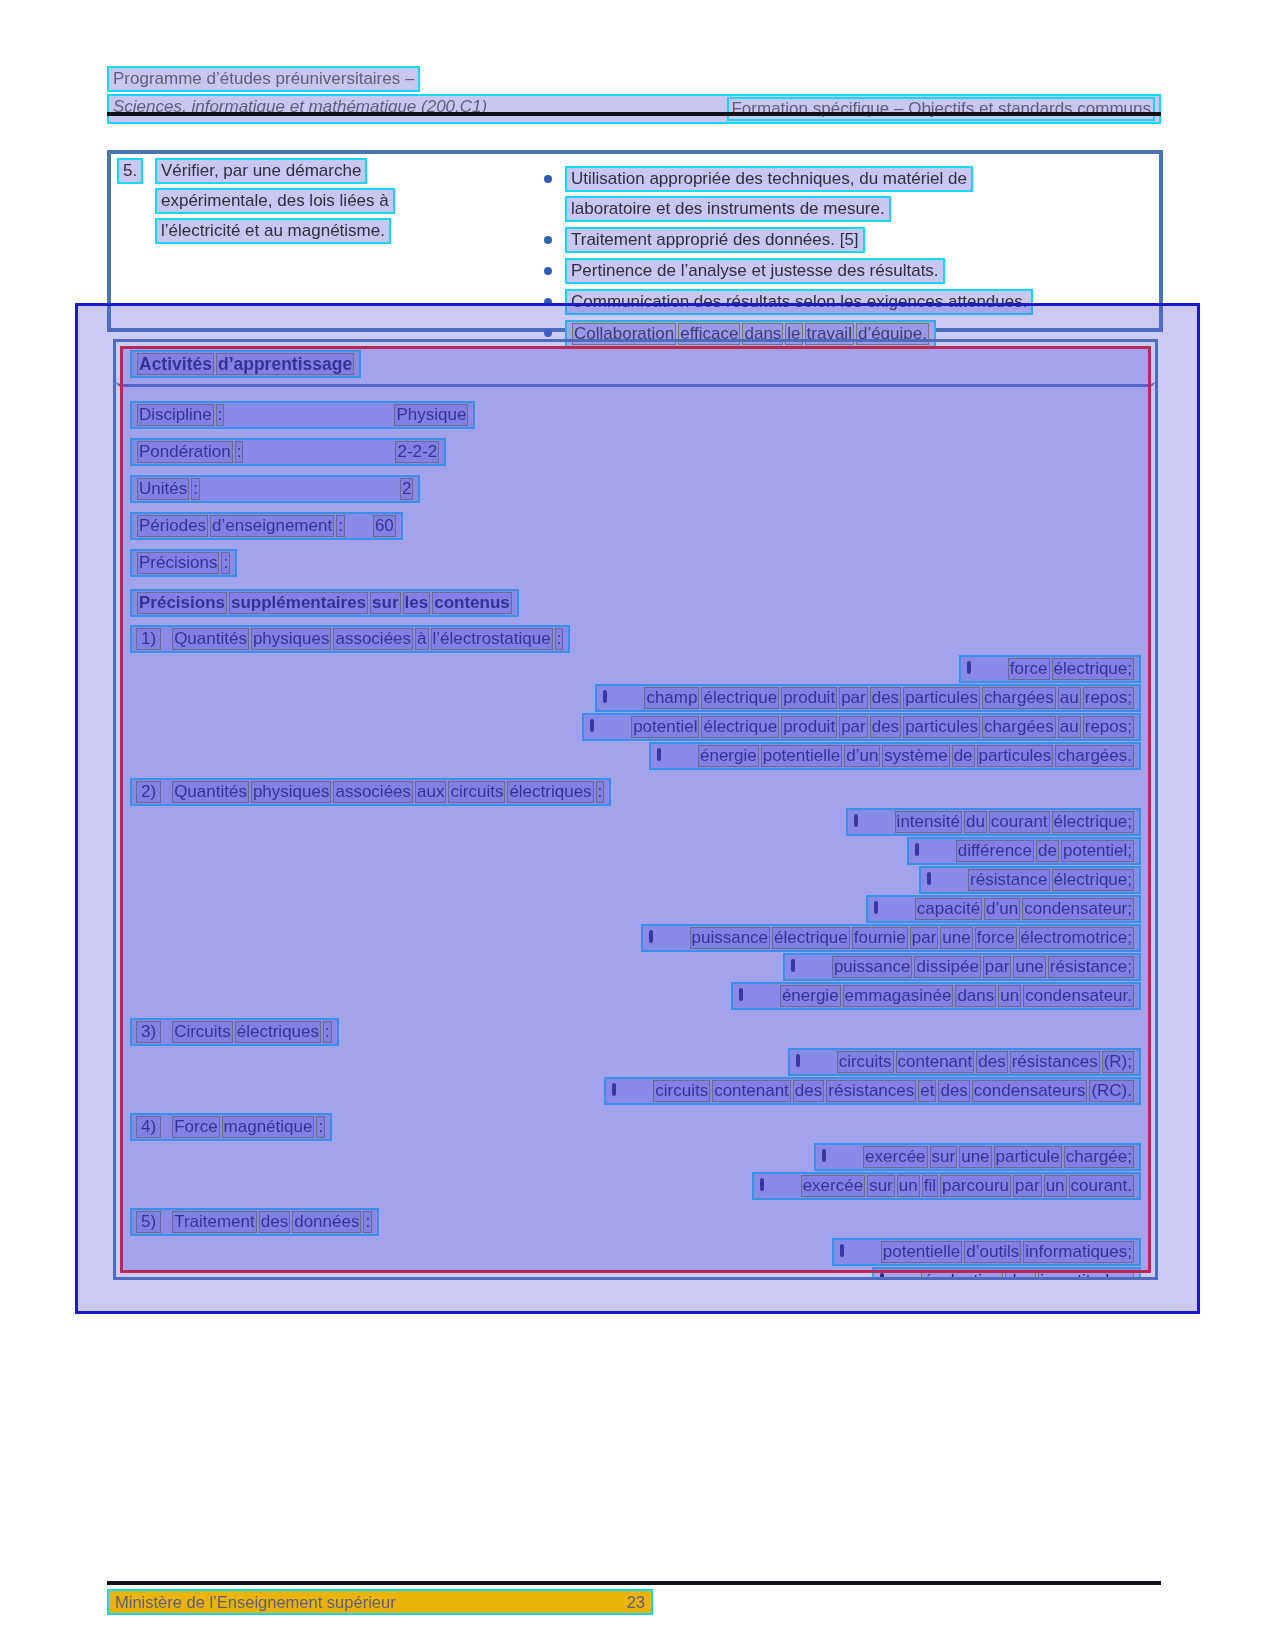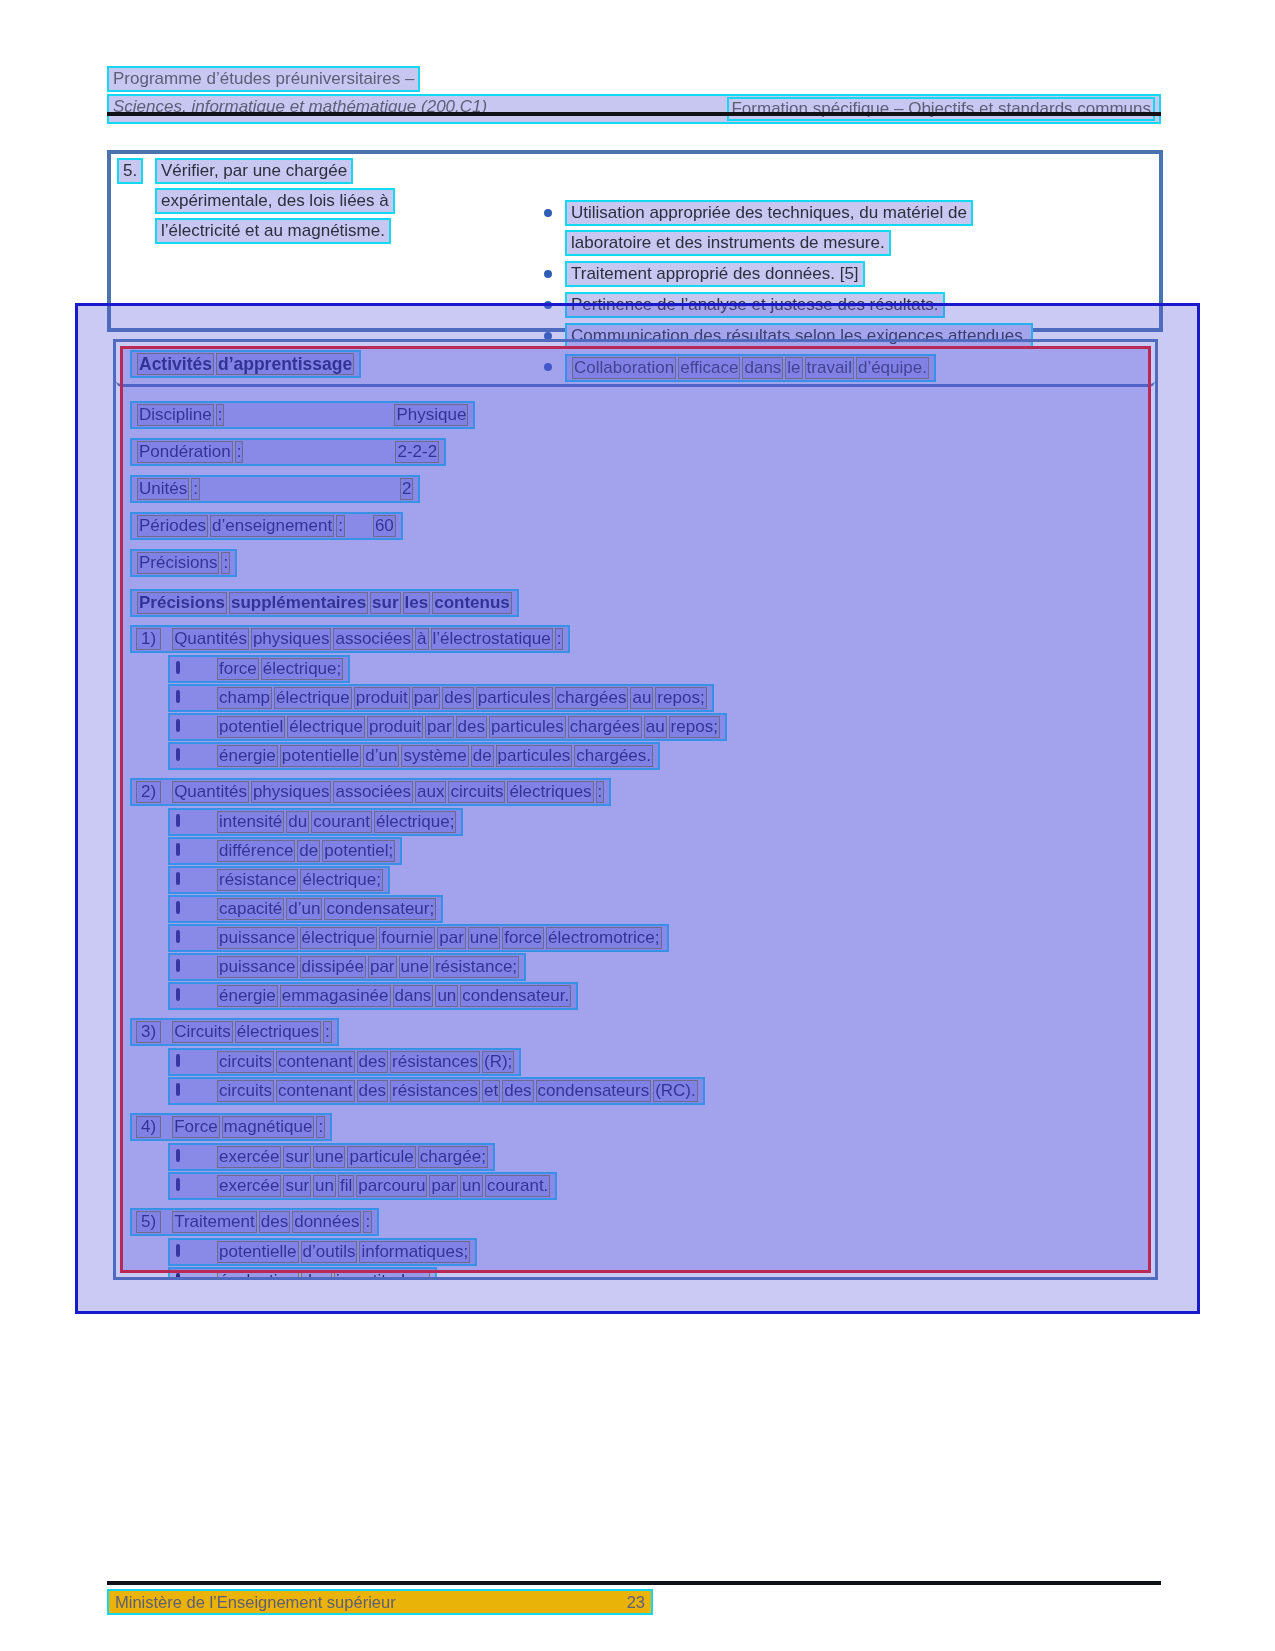--- a/index.html
+++ b/index.html
@@ -31,21 +31,21 @@
   .rule.top { top:112px; }
   .rule.bottom { top:1581px; }
 
   
   .obj {
     position:absolute; left:107px; top:150px; width:1056px; height:182px;
     border:4px solid #4a74b0; display:flex; color:#2c2f3e;
   }
   .obj .cell-l { width:420px; padding:4px 0 0 6px; display:grid; grid-template-columns:38px auto; row-gap:4px; align-content:start; justify-items:start; }
   .obj .cell-l .stmt { grid-column:2; }
-  .obj .cell-r { flex:1; padding-top:4px;margin-top:42px; }
+  .obj .cell-r { flex:1; padding-top:12px; }
   .crit { display:flex; margin-bottom:5px; }
   .crit .bcol { width:34px; display:flex; justify-content:center; padding-top:9px; }
   .bdot { width:8px; height:8px; border-radius:50%; background:#2f5fb4; }
   .crit .lines { display:flex; flex-direction:column; align-items:flex-start; gap:4px; }
 
   
   .overlay {
     position:absolute; left:75px; top:303px; width:1125px; height:1011px;
     border:3px solid #1a1acc; background:rgba(90,90,225,0.32);
     z-index:40; pointer-events:none;
@@ -64,21 +64,21 @@
   .act .title-row { padding:8px 14px 6px 14px; border-bottom:3px solid #4a74b0;border-radius:6px; }
   .act .title-row .hl { font-weight:bold; font-size:17.5px; }
   .act .body { padding:14px 14px 0 14px; }
   .field-row { margin-bottom:9px; }
   .gap { display:inline-block; height:1px; vertical-align:top; }
   .g0 { width:168px; } .g1 { width:150px; } .g2 { width:198px; } .g3 { width:26px; } .g4 { width:0; }
   .subhead { margin:12px 0 4px 0; }
   .subhead .hl { font-weight:bold;text-align:center; }
   .sec-title { margin:8px 0 2px 0; }
   .sec-title .num { display:inline-block; border:1px solid #85852e; padding:0 4px; margin-right:10px; background:rgba(70,70,205,0.12); }
-  .sub-item { margin:1px 0 1px 38px; }
+  .sub-item { margin:1px 0 1px 38px;text-align:right; }
   .tick { display:inline-block; width:4px; height:13px; border-radius:2px; background:#14145e; margin:3px 36px 0 2px; vertical-align:top; }
 
   
   .ftr {
     position:absolute; left:107px; top:1589px; width:546px;
     display:flex; justify-content:space-between;
     background:#eab308; border:2px solid #12d8f2; padding:1px 6px;
     font-size:16.5px; line-height:20px; color:#5e5e78;
   }
 </style>
@@ -96,21 +96,21 @@
         <span class="left">Sciences, informatique et mathématique (200.C1)</span>
         <span class="right-box">Formation spécifique – Objectifs et standards communs</span>
       </span>
     </div>
   </div>
   <div class="rule top"></div>
 
   <div class="obj">
     <div class="cell-l">
       <span class="hl">5.</span>
-      <span class="hl stmt">Vérifier, par une chargée</span>
+      <span class="hl stmt">Vérifier, par une démarche</span>
       <span class="hl stmt">expérimentale, des lois liées à</span>
       <span class="hl stmt">l’électricité et au magnétisme.</span>
     </div>
     <div class="cell-r">
       <div class="crit">
         <span class="bcol">
             <span class="bdot"></span>
           </span>
         <span class="lines">
           <span class="hl">Utilisation appropriée des techniques, du matériel de</span>

